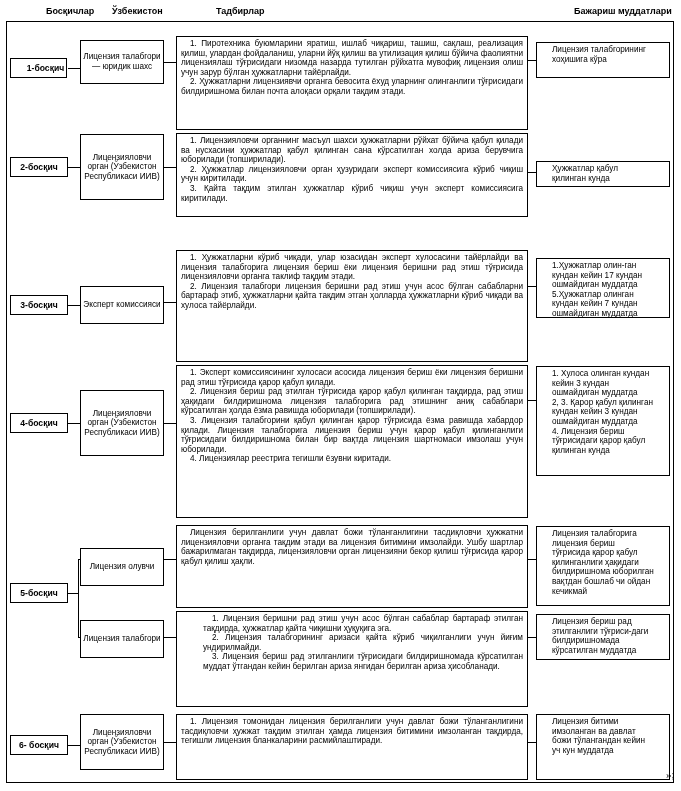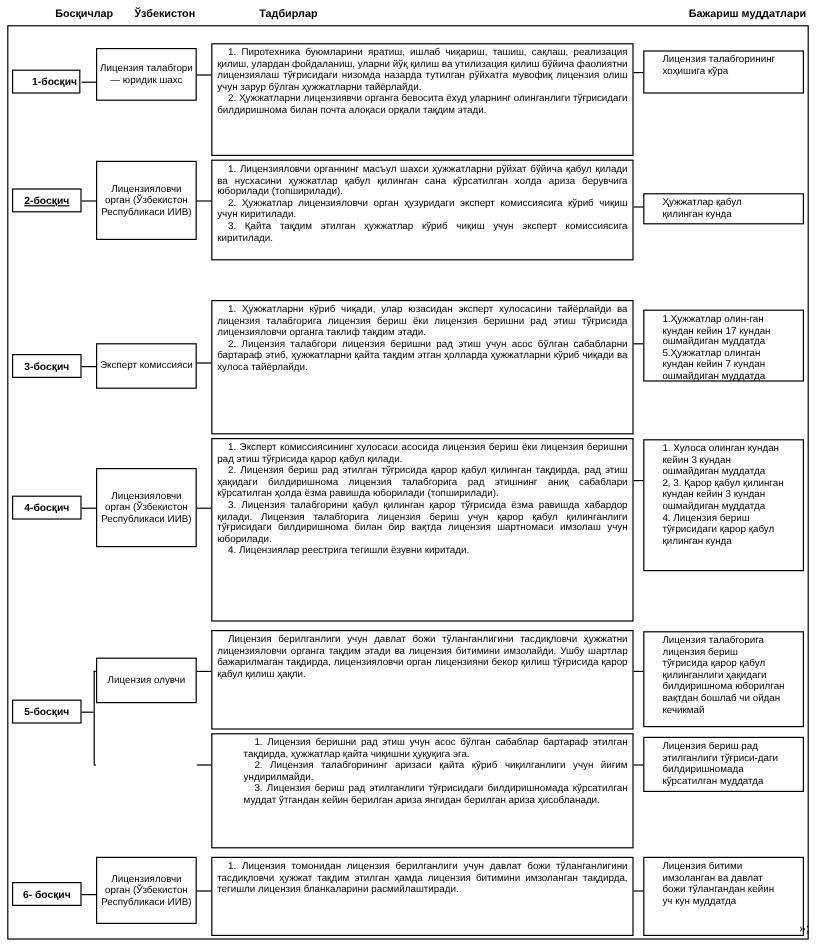--- a/index.html
+++ b/index.html
@@ -132,21 +132,21 @@
     <p>2. Ҳужжатларни лицензиявчи органга бевосита ёхуд уларнинг олинганлиги тўғрисидаги билдиришнома билан почта алоқаси орқали тақдим этади.</p>
   </div>
   <div class="box dead-box" style="left:536px; top:42px; width:134px; height:36px;">
     <p>Лицензия талабгорининг хоҳишига кўра</p>
   </div>
 
   <div class="hline" style="left:68px; top:68px; width:12px;"></div>
   <div class="hline" style="left:164px; top:62px; width:12px;"></div>
   <div class="hline" style="left:528px; top:60px; width:8px;"></div>
 
-  <div class="box stage-box" style="left:10px; top:157px; width:58px; height:20px;text-decoration:underline;">2-босқич</div>
+  <div class="box stage-box" style="left:10px; top:157px; width:58px; height:20px;">2-босқич</div>
   <div class="box subj-box" style="left:80px; top:134px; width:84px; height:66px;">
     <span>Лицензияловчи орган (Ўзбекистон Республикаси ИИВ)</span>
   </div>
   <div class="box meas-box" style="left:176px; top:133px; width:352px; height:84px;">
     <p>1. Лицензияловчи органнинг масъул шахси ҳужжатларни рўйхат бўйича қабул қилади ва нусхасини ҳужжатлар қабул қилинган сана кўрсатилган холда ариза берувчига юборилади (топширилади).</p>
     <p>2. Ҳужжатлар лицензияловчи орган ҳузуридаги эксперт комиссиясига кўриб чиқиш учун киритилади.</p>
     <p>3. Қайта тақдим этилган ҳужжатлар кўриб чиқиш учун эксперт комиссиясига киритилади.</p>
   </div>
   <div class="box dead-box" style="left:536px; top:161px; width:134px; height:26px;">
     <p>Ҳужжатлар қабул қилинган кунда</p>
@@ -187,20 +187,23 @@
     <p>4. Лицензия бериш тўғрисидаги қарор қабул қилинган кунда</p>
   </div>
   <div class="hline" style="left:68px; top:423px; width:12px;"></div>
   <div class="hline" style="left:164px; top:423px; width:12px;"></div>
   <div class="hline" style="left:528px; top:400px; width:8px;"></div>
 
   <div class="box stage-box" style="left:10px; top:583px; width:58px; height:20px;">5-босқич</div>
 
   <div class="box subj-box" style="left:80px; top:548px; width:84px; height:22px;">
     <span>Лицензия олувчи</span>
+  </div>
+  <div class="box subj-box" style="left:80px; top:620px; width:84px; height:34px;">
+    <span>Лицензия талабгори</span>
   </div>
 
   <div class="box meas-box" style="left:176px; top:525px; width:352px; height:83px;">
     <p>Лицензия берилганлиги учун давлат божи тўланганлигини тасдиқловчи ҳужжатни лицензияловчи органга тақдим этади ва лицензия битимини имзолайди. Ушбу шартлар бажарилмаган тақдирда, лицензияловчи орган лицензияни бекор қилиш тўғрисида қарор қабул қилиш ҳақли.</p>
   </div>
   <div class="box meas-box" style="left:176px; top:611px; width:352px; height:96px;padding-left:26px;">
     <p>1. Лицензия беришни рад этиш учун асос бўлган сабаблар бартараф этилган тақдирда, ҳужжатлар қайта чиқишни ҳуқуқига эга.</p>
     <p>2. Лицензия талабгорининг аризаси қайта кўриб чиқилганлиги учун йиғим ундирилмайди.</p>
     <p>3. Лицензия бериш рад этилганлиги тўғрисидаги билдиришномада кўрсатилган муддат ўтгандан кейин берилган ариза янгидан берилган ариза ҳисобланади.</p>
   </div>

